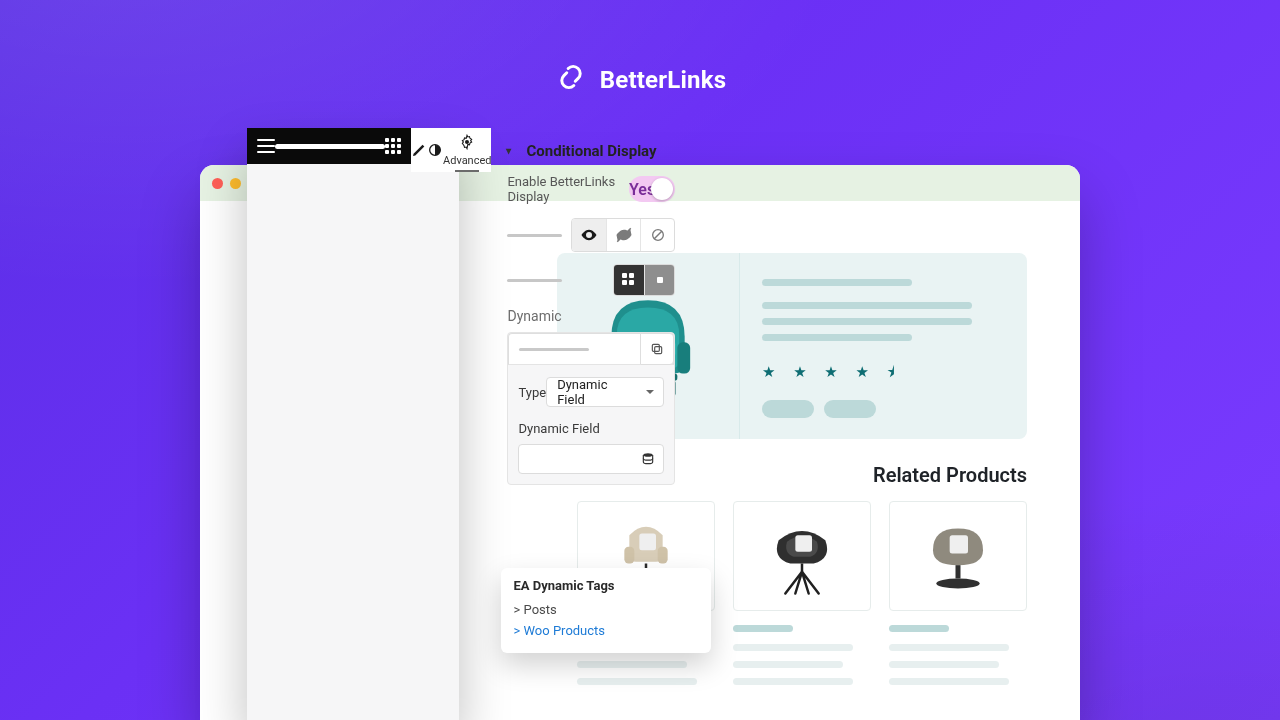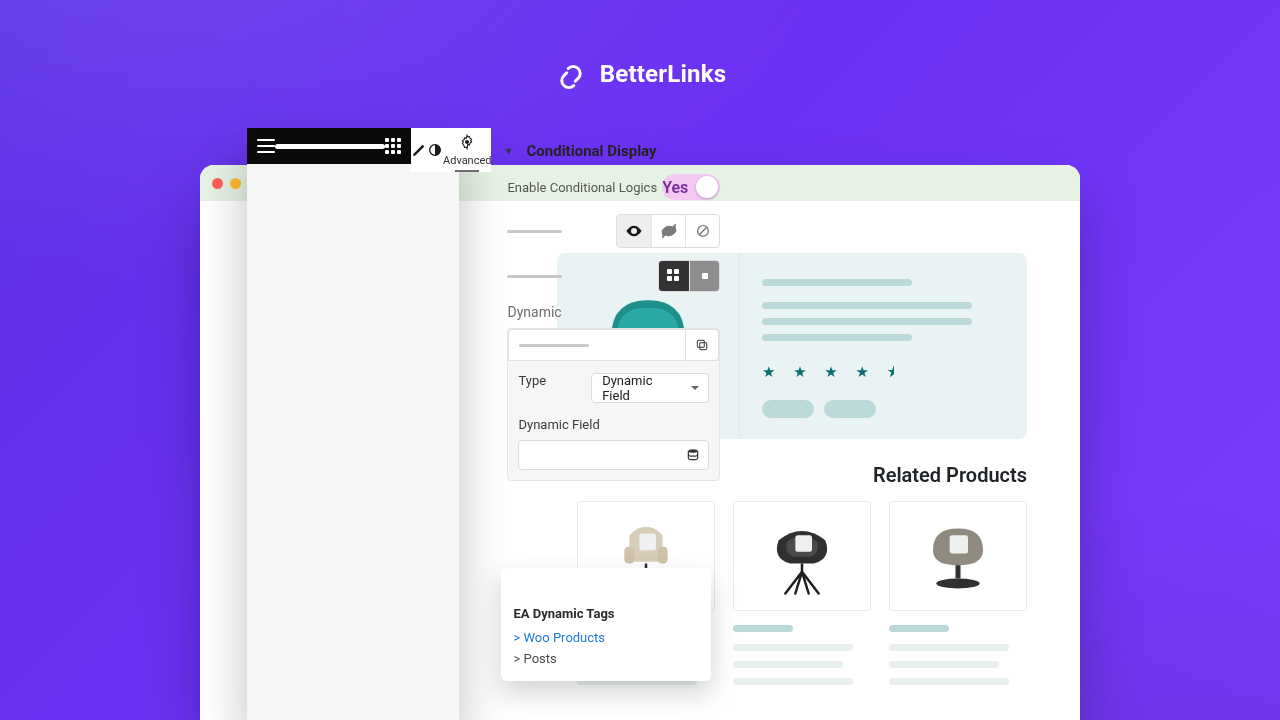--- a/index.html
+++ b/index.html
@@ -14,21 +14,21 @@
     content:""; position:absolute; inset:0;
     background:
       radial-gradient(1200px 600px at 10% -10%, rgba(255,255,255,.10), transparent 60%),
       radial-gradient(900px 500px at 95% 110%, rgba(0,0,0,.10), transparent 60%);
     pointer-events:none;
   }
 
   
   .brand {
     position: absolute; left: 0; right: 0; top: 60px;
-    display: flex; align-items: flex-start; justify-content: center; gap: 12px;
+    display: flex; align-items: flex-end; justify-content: center; gap: 12px;
     color: #fff;
   }
   .brand svg { width: 34px; height: 34px; display:block; }
   .brand .name { font-size: 24px; font-weight: 700; letter-spacing: .2px; }
 
   
   .window {
     position: absolute; left: 200px; top: 165px; width: 880px; height: 555px;
     background: #fff; border-radius: 14px 14px 0 0; overflow: hidden;
     box-shadow: 0 30px 60px rgba(0,0,0,.25);
@@ -128,40 +128,40 @@
 
   .subhead{ font-size:14px; color:#6d6d6d; margin: 6px 0 8px 0;}
   .logic-box{
     border:1px solid #dedede; border-radius:4px; background:#fff;
     height:32px; display:flex; align-items:center; padding:0 10px; position:relative;
   }
   .logic-box .ph{ width:70px; height:3px; background:#c9c9c9; border-radius:2px;}
   .logic-copy{ position:absolute; right:-1px; top:-1px; bottom:-1px; width:34px; border:1px solid #dedede; border-left:1px solid #dedede; border-radius:0 4px 4px 0; display:flex; align-items:center; justify-content:center; background:#fff;}
   .logic-wrap{ border:1px solid #e4e4e4; border-radius:4px; padding-bottom:10px; background:#f6f6f7;}
   .logic-wrap .logic-box{ border-radius:4px 4px 0 0; border-bottom:1px solid #e4e4e4;}
-  .field-row{ display:flex; justify-content:space-between; padding: 12px 10px 0 10px; gap: 45px;}
+  .field-row{ display:flex; align-items:center; justify-content:space-between; padding: 12px 10px 0 10px;}
   .field-row .flabel{ font-size:13px; color:#3a3a3a;}
   .select{
     height:30px; min-width:118px; padding:0 26px 0 10px; border:1px solid #dcdcdc; border-radius:4px;
     background:#fff; font-size:13px; color:#222; display:flex; align-items:center; position:relative; cursor:pointer;
   }
   .select::after{ content:""; position:absolute; right:9px; top:12px; border:4px solid transparent; border-top-color:#666;}
   .full-input{
     margin:8px 10px 0 10px; height:30px; border:1px solid #dcdcdc; border-radius:4px; background:#fff;
     display:flex; align-items:center; justify-content:flex-end; padding:0 8px; position:relative; cursor:pointer;
   }
   .db-icon{ width:14px; height:14px; }
 
   
   .dropdown{
     position:absolute; left:10px; top: 440px; width: 210px;
     background:#fff; border-radius:6px; box-shadow:0 12px 28px rgba(0,0,0,.18);
     padding:10px 12px 12px 12px; font-size:13px;
   }
-  .dropdown .hd{ font-weight:700; color:#2a2a2a; margin-bottom:6px;margin-top:28px;}
+  .dropdown .hd{ font-weight:700; color:#2a2a2a; margin-bottom:6px;}
   .dropdown .item{ color:#4a4a4a; padding:3px 0; cursor:pointer;}
   .dropdown .item.sel{ color:#1e7bd6;}
 
   
   svg{ display:block; }
 </style>
 </head>
 <body>
 
 <div class="brand">
@@ -322,21 +322,21 @@
     </div>
   </div>
 
   <div class="panel-body">
     <div class="section-title">
       <span class="caret">▸</span>
       <span>Conditional Display</span>
     </div>
 
     <div class="row">
-      <span class="label">Enable Conditional Logics</span>
+      <span class="label">Enable BetterLinks Display</span>
       <div class="switch">
         <span class="yes">Yes</span>
         <span class="knob"></span>
       </div>
     </div>
 
     <div class="ctrl-row">
       <span class="ph-label"></span>
       <div class="btn-group">
         <div class="sqbtn active">
@@ -413,19 +413,19 @@
               <ellipse cx="12" cy="5" rx="8" ry="3" fill="#333"></ellipse>
               <path d="M4 5v6c0 1.7 3.6 3 8 3s8-1.3 8-3V5" fill="none" stroke="#333" stroke-width="2"></path>
               <path d="M4 11v6c0 1.7 3.6 3 8 3s8-1.3 8-3v-6" fill="none" stroke="#333" stroke-width="2"></path>
             </svg>
         </span>
       </div>
     </div>
 
     <div class="dropdown">
       <div class="hd">EA Dynamic Tags</div>
+      <div class="item">&gt; Posts</div>
       <div class="item sel">&gt; Woo Products</div>
-      <div class="item">&gt; Posts</div>
 
     </div>
 
   </div>
 </div>
 
 </body></html>

